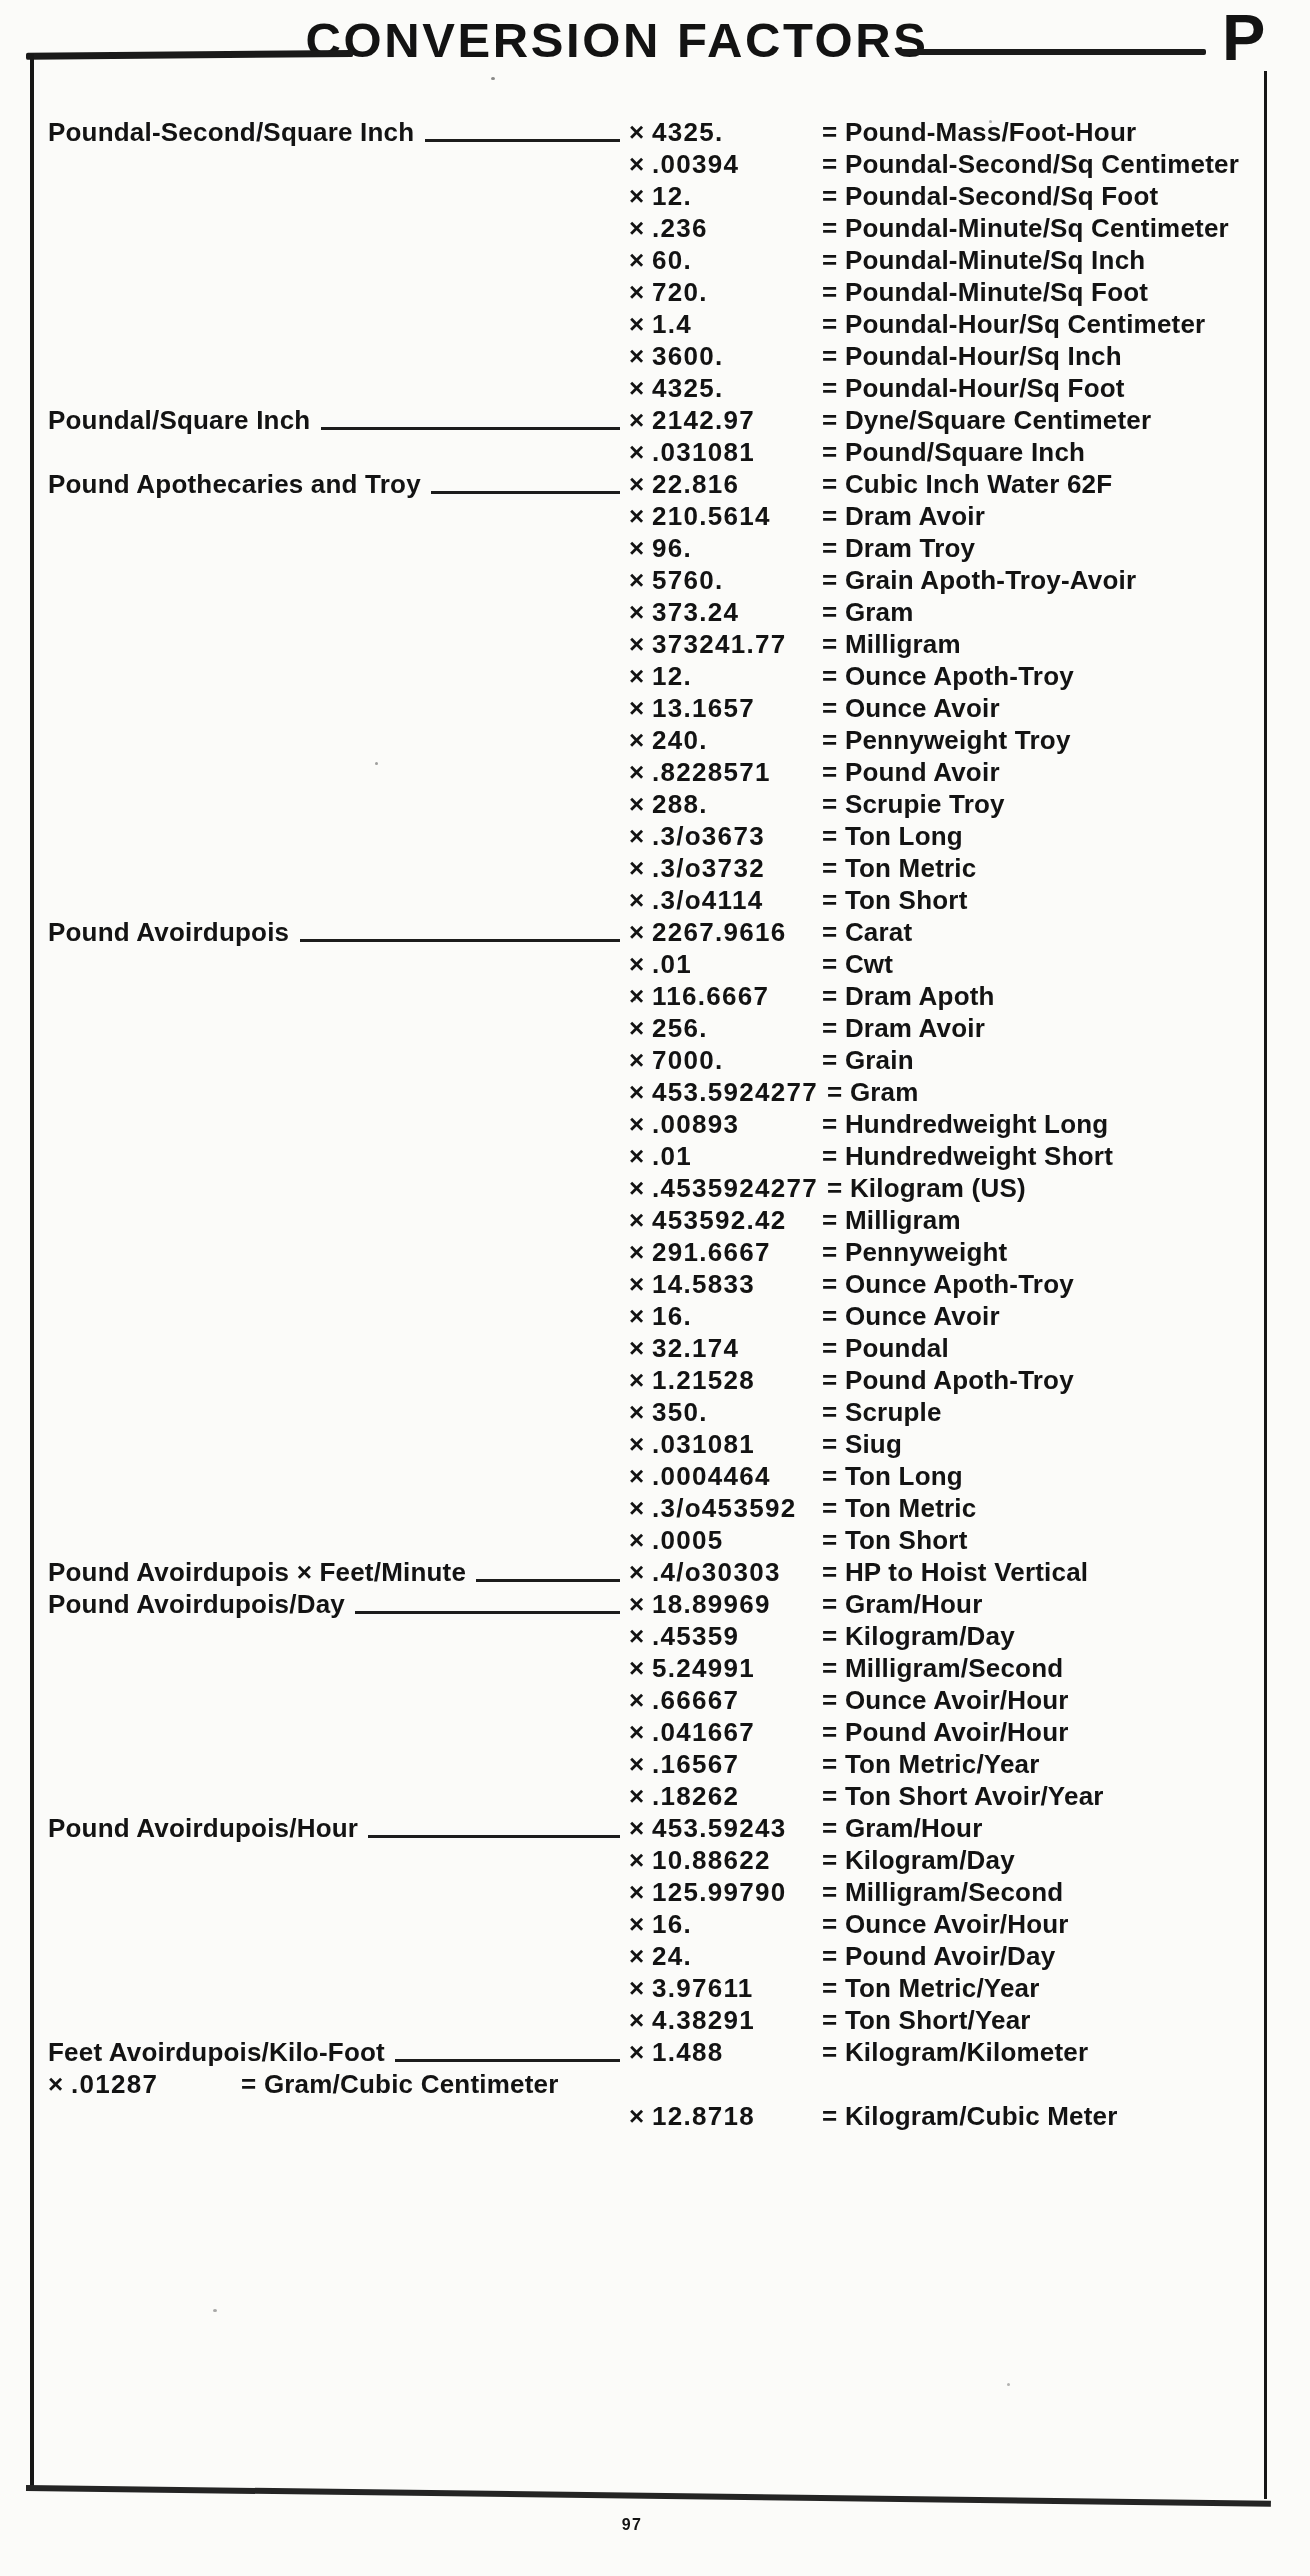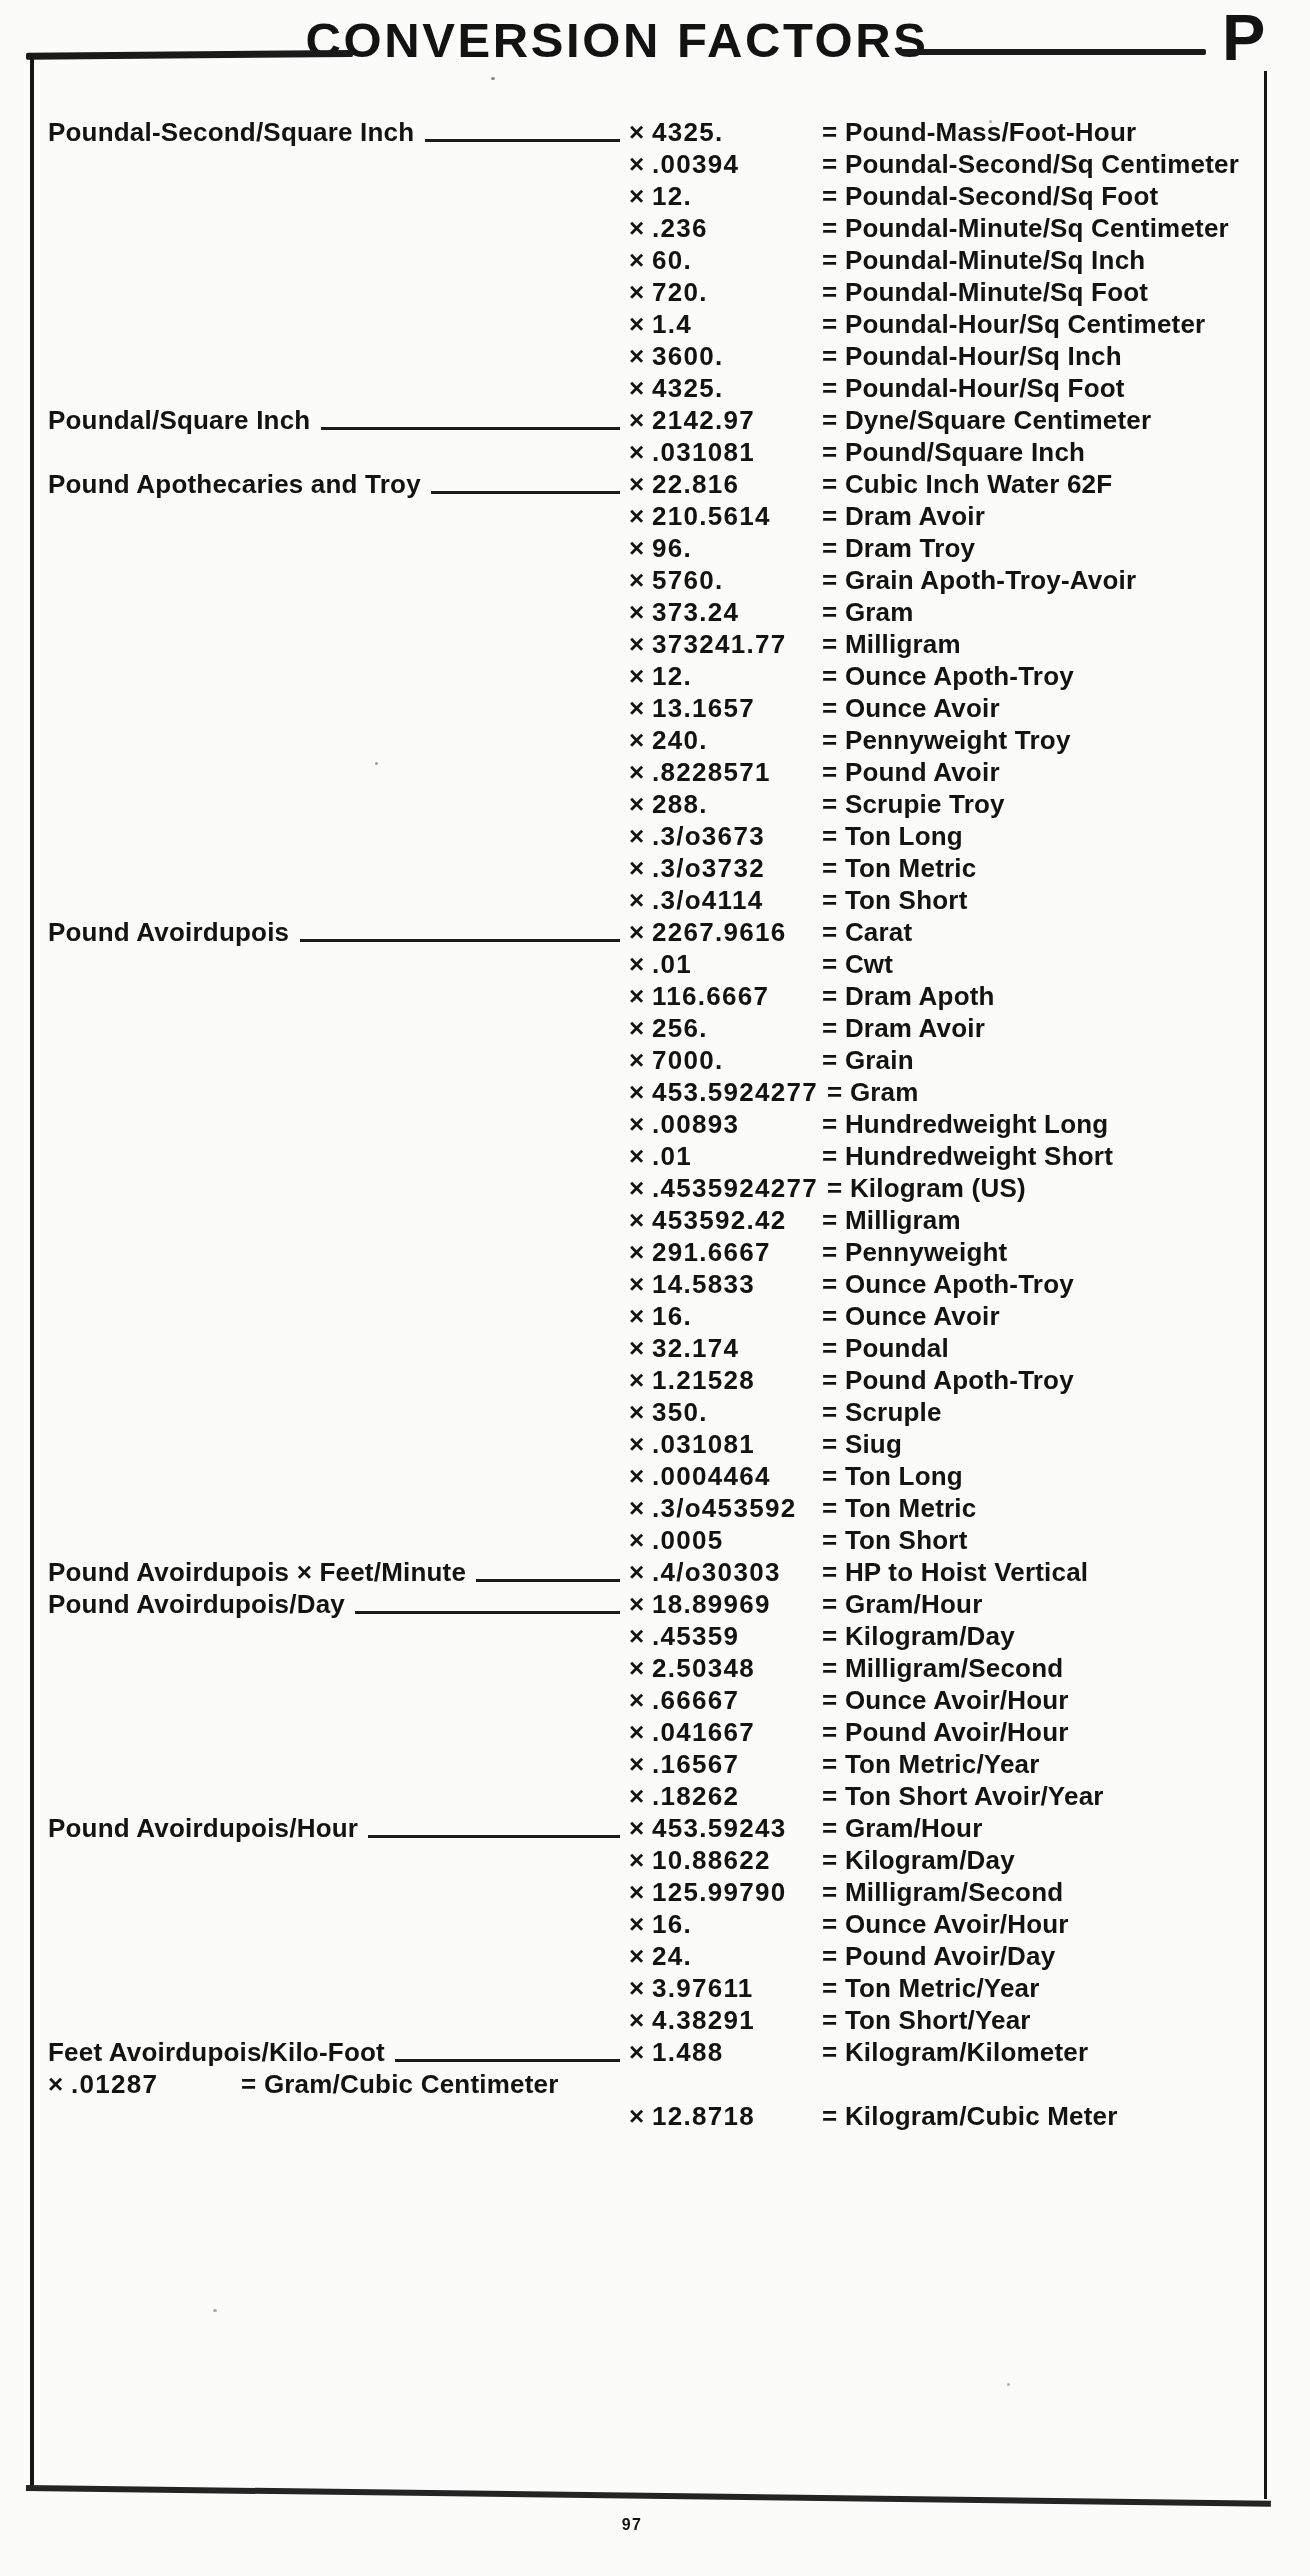--- a/index.html
+++ b/index.html
@@ -309,21 +309,21 @@
       <div class="factor-cell"><span class="multiply-sign">×</span><span class="factor-value">18.89969</span></div>
       <div class="result-cell"><span class="equals-sign">=</span><span class="result-text">Gram/Hour</span></div>
     </div>
     <div class="row">
       <div class="label-cell"></div>
       <div class="factor-cell"><span class="multiply-sign">×</span><span class="factor-value">.45359</span></div>
       <div class="result-cell"><span class="equals-sign">=</span><span class="result-text">Kilogram/Day</span></div>
     </div>
     <div class="row">
       <div class="label-cell"></div>
-      <div class="factor-cell"><span class="multiply-sign">×</span><span class="factor-value">2.50348</span></div>
+      <div class="factor-cell"><span class="multiply-sign">×</span><span class="factor-value">5.24991</span></div>
       <div class="result-cell"><span class="equals-sign">=</span><span class="result-text">Milligram/Second</span></div>
     </div>
     <div class="row">
       <div class="label-cell"></div>
       <div class="factor-cell"><span class="multiply-sign">×</span><span class="factor-value">.66667</span></div>
       <div class="result-cell"><span class="equals-sign">=</span><span class="result-text">Ounce Avoir/Hour</span></div>
     </div>
     <div class="row">
       <div class="label-cell"></div>
       <div class="factor-cell"><span class="multiply-sign">×</span><span class="factor-value">.041667</span></div>

